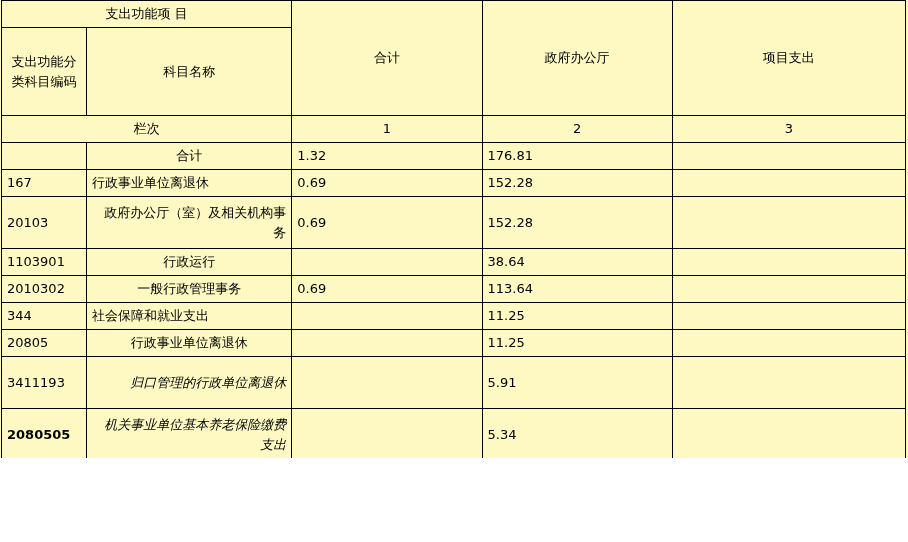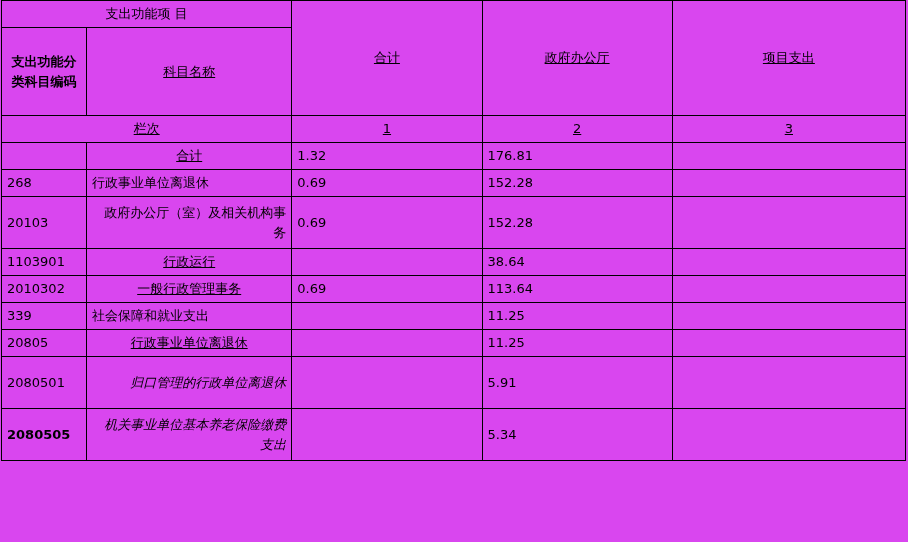--- a/index.html
+++ b/index.html
@@ -7,24 +7,24 @@
     padding: 0;
     background: #ffffff;
   }
   body {
     font-family: "DejaVu Sans", "Liberation Sans", sans-serif;
     font-size: 13px;
     color: #000000;
   }
   .sheet {
     width: 908px;
-    height: 542px;
+    height: 458px;
     position: relative;
     overflow: hidden;
-    background: #d946ef;
+    background: #fef9c3;
   }
   table.budget {
     border-collapse: collapse;
     table-layout: fixed;
     width: 905px;
     margin-left: 1px;
     margin-top: 0px;
   }
   table.budget td {
     border: 1px solid #000000;
@@ -35,36 +35,35 @@
     height: 26px;
     box-sizing: border-box;
     word-break: break-all;
   }
   .col-code    { width: 85px; }
   .col-name    { width: 205px; }
   .col-total   { width: 190px; }
   .col-basic   { width: 190px; }
   .col-project { width: 233px; }
 
-  .c-center { text-align: center; text-decoration: underline; }
+  .c-center { text-align: center; }
   .c-left   { text-align: left; }
   .pad-in-1 { padding-left: 14px; }
   .pad-in-2 { padding-left: 24px; font-style: italic; }
 
   .hdr-top-label {
     text-align: center;
     font-size: 13px;
   }
   .hdr-tall {
     height: 112px;
   }
   .hdr-stack {
     text-align: center;
     line-height: 25px;
-    font-weight: bold;
   }
   .two-line { line-height: 25px; text-align: right; }
 </style>
 </head>
 <body>
 
 <div class="sheet">
   <table class="budget">
     <colgroup>
       <col class="col-code">
@@ -91,21 +90,21 @@
         <td class="c-center">3</td>
       </tr>
     <tr>
           <td class="c-left"></td>
           <td class="c-center">合计</td>
           <td class="c-left">1.32</td>
           <td class="c-left">176.81</td>
           <td class="c-left"></td>
         </tr>
         <tr>
-          <td class="c-left">268</td>
+          <td class="c-left">167</td>
           <td class="c-left pad-in-1">行政事业单位离退休</td>
           <td class="c-left">0.69</td>
           <td class="c-left">152.28</td>
           <td class="c-left"></td>
         </tr>
         <tr>
           <td class="c-left" style="height: 52px;">20103</td>
           <td class="c-left pad-in-1 two-line">政府办公厅（室）及相关机构事务</td>
           <td class="c-left">0.69</td>
           <td class="c-left">152.28</td>
@@ -119,35 +118,35 @@
           <td class="c-left"></td>
         </tr>
         <tr>
           <td class="c-left">2010302</td>
           <td class="c-center">一般行政管理事务</td>
           <td class="c-left">0.69</td>
           <td class="c-left">113.64</td>
           <td class="c-left"></td>
         </tr>
         <tr>
-          <td class="c-left">339</td>
+          <td class="c-left">344</td>
           <td class="c-left pad-in-1">社会保障和就业支出</td>
           <td class="c-left"></td>
           <td class="c-left">11.25</td>
           <td class="c-left"></td>
         </tr>
         <tr>
           <td class="c-left">20805</td>
           <td class="c-center">行政事业单位离退休</td>
           <td class="c-left"></td>
           <td class="c-left">11.25</td>
           <td class="c-left"></td>
         </tr>
         <tr>
-          <td class="c-left" style="height: 52px;">2080501</td>
+          <td class="c-left" style="height: 52px;">3411193</td>
           <td class="c-left pad-in-2 two-line">归口管理的行政单位离退休</td>
           <td class="c-left"></td>
           <td class="c-left">5.91</td>
           <td class="c-left"></td>
         </tr>
         <tr>
           <td class="c-left" style="height: 52px; font-weight: bold;">2080505</td>
           <td class="c-left pad-in-2 two-line">机关事业单位基本养老保险缴费支出</td>
           <td class="c-left"></td>
           <td class="c-left">5.34</td>

